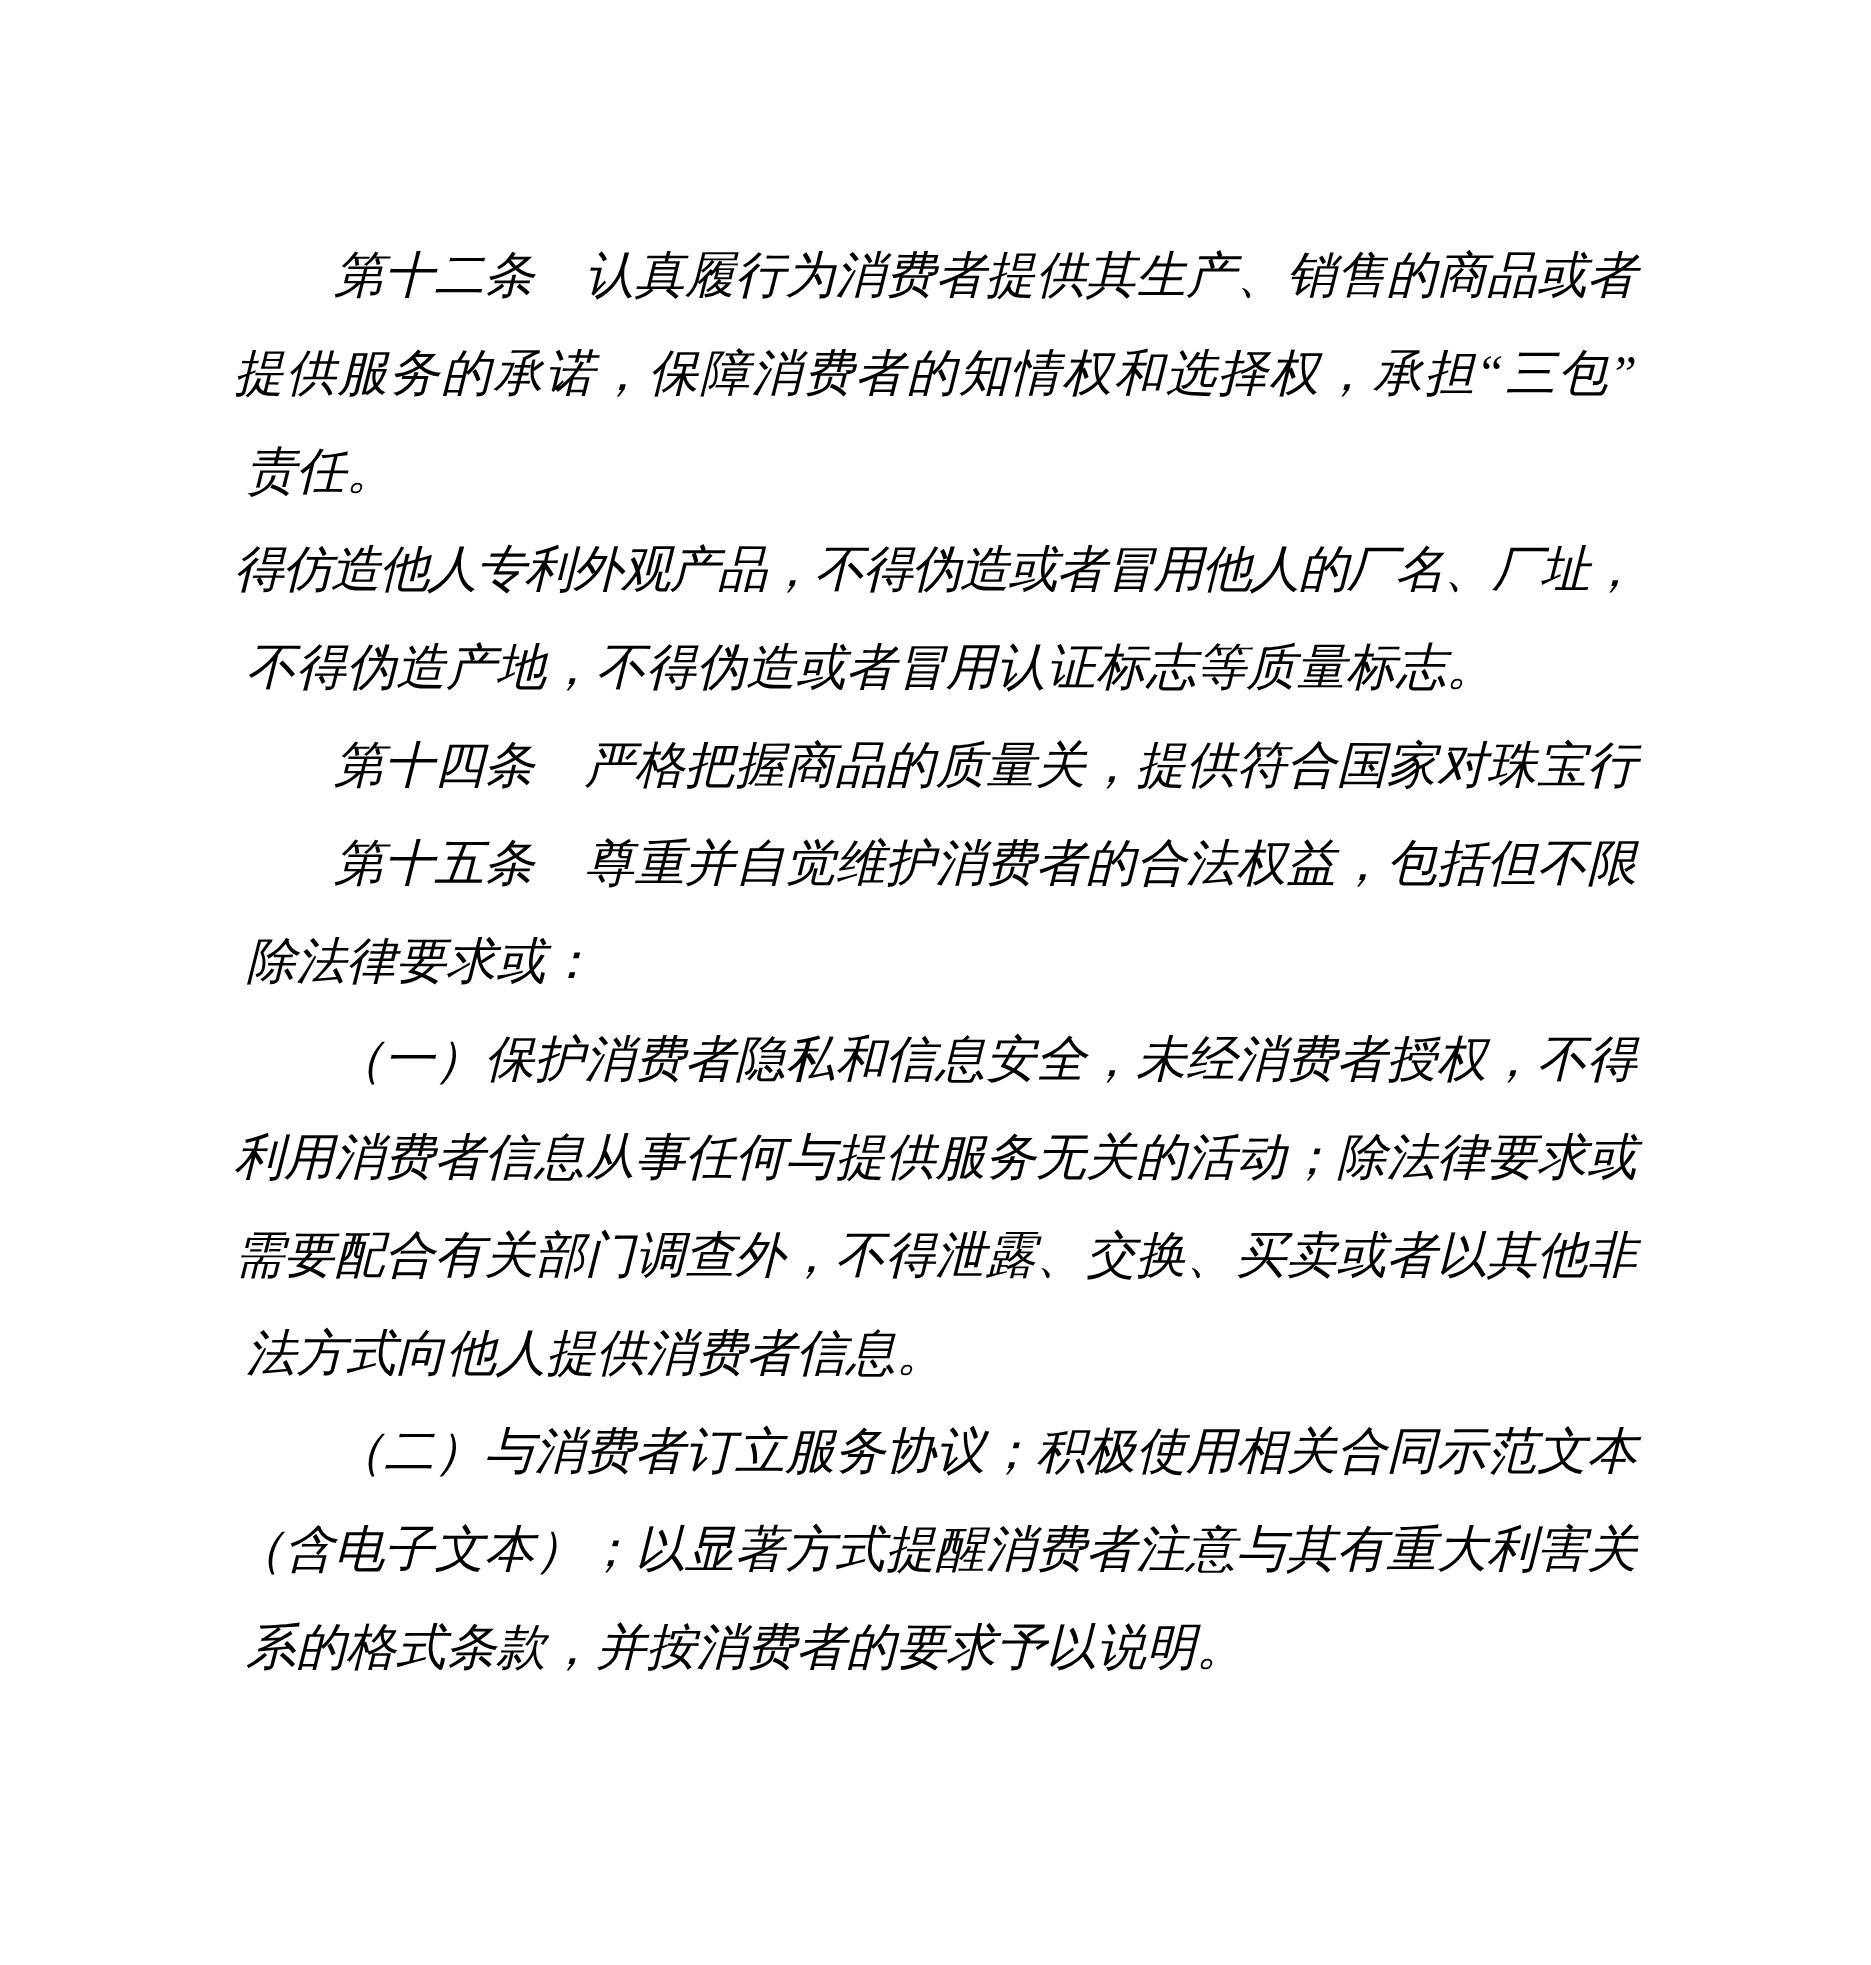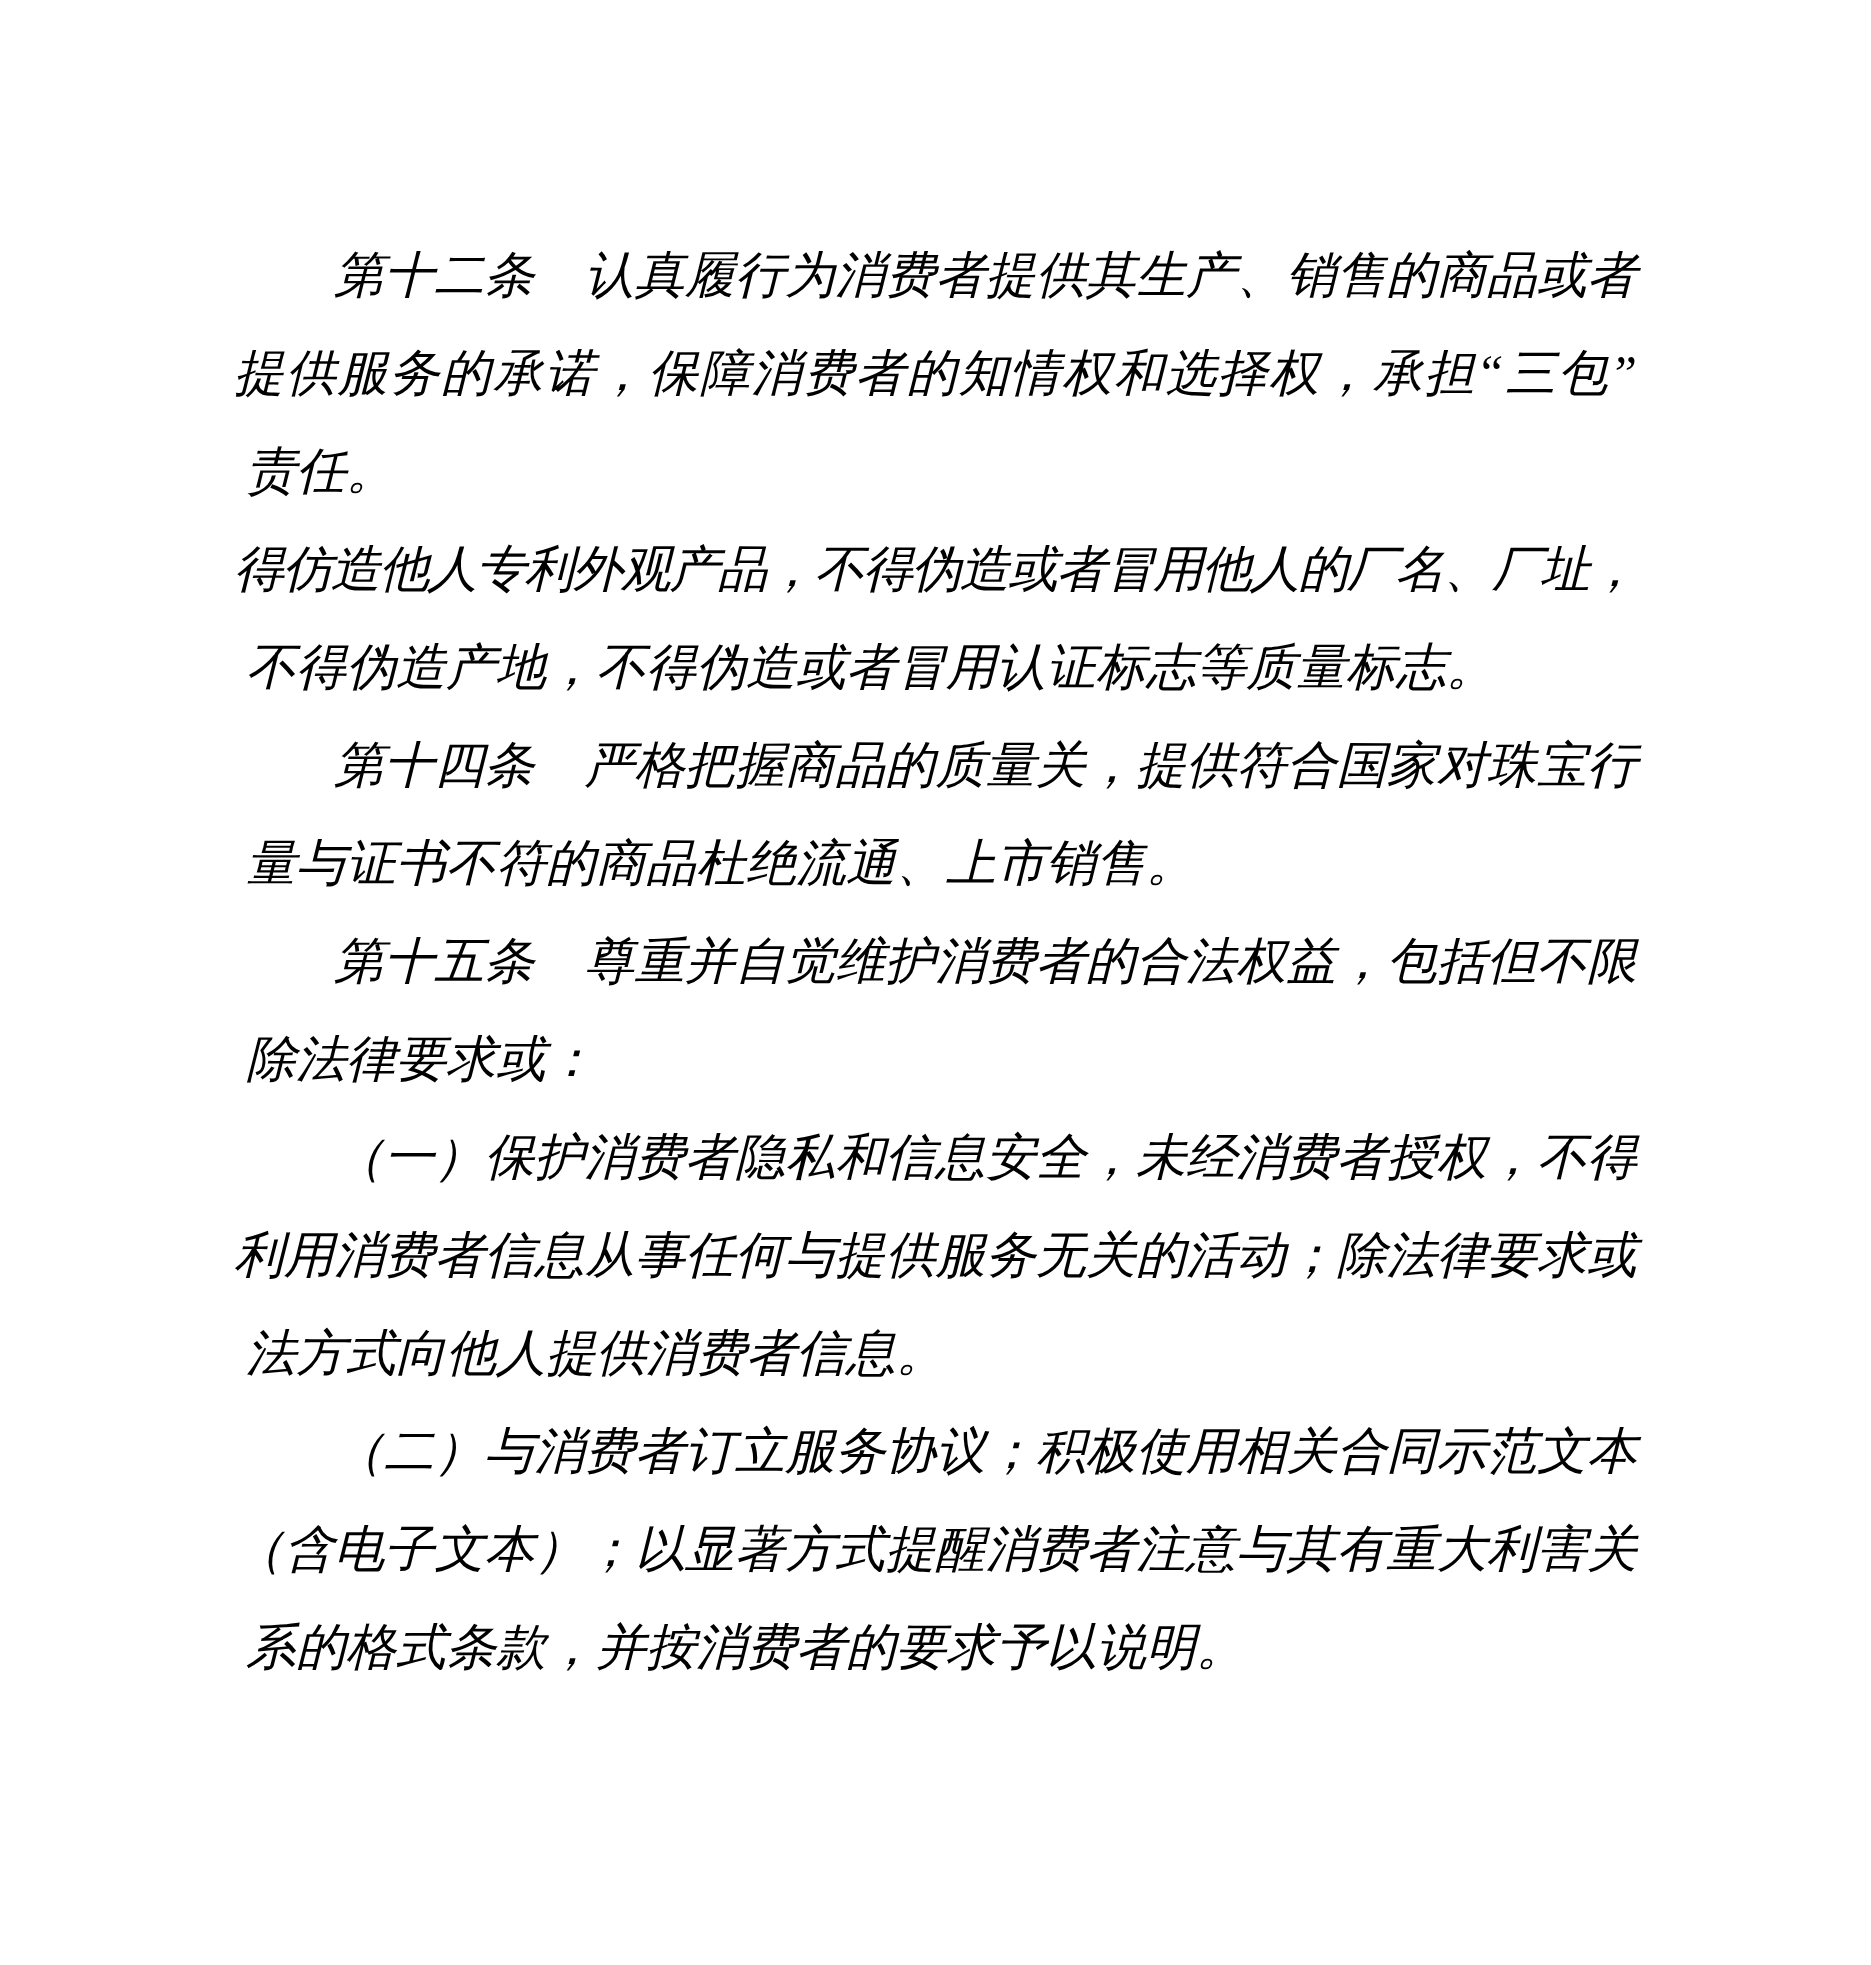--- a/index.html
+++ b/index.html
@@ -46,24 +46,24 @@
 <body>
 
 <div class="page">
   <div class="text-block">
       <div class="text-line para-start">第十二条　认真履行为消费者提供其生产、销售的商品或者</div>
       <div class="text-line">提供服务的承诺，保障消费者的知情权和选择权，承担“三包”</div>
       <div class="text-line para-end">责任。</div>
       <div class="text-line tight">得仿造他人专利外观产品，不得伪造或者冒用他人的厂名、厂址，</div>
       <div class="text-line para-end">不得伪造产地，不得伪造或者冒用认证标志等质量标志。</div>
       <div class="text-line para-start">第十四条　严格把握商品的质量关，提供符合国家对珠宝行</div>
-      <div class="text-line para-end">量与证书不符的商品杜绝流通、上市销售。</div>
       <div class="text-line para-start">第十五条　尊重并自觉维护消费者的合法权益，包括但不限</div>
       <div class="text-line para-end">除法律要求或：</div>
       <div class="text-line para-start">（一）保护消费者隐私和信息安全，未经消费者授权，不得</div>
       <div class="text-line">利用消费者信息从事任何与提供服务无关的活动；除法律要求或</div>
+      <div class="text-line">需要配合有关部门调查外，不得泄露、交换、买卖或者以其他非</div>
       <div class="text-line para-end">法方式向他人提供消费者信息。</div>
       <div class="text-line para-start">（二）与消费者订立服务协议；积极使用相关合同示范文本</div>
       <div class="text-line">（含电子文本）；以显著方式提醒消费者注意与其有重大利害关</div>
       <div class="text-line para-end">系的格式条款，并按消费者的要求予以说明。</div>
     </div>
 </div>
 
 
 </body></html>

